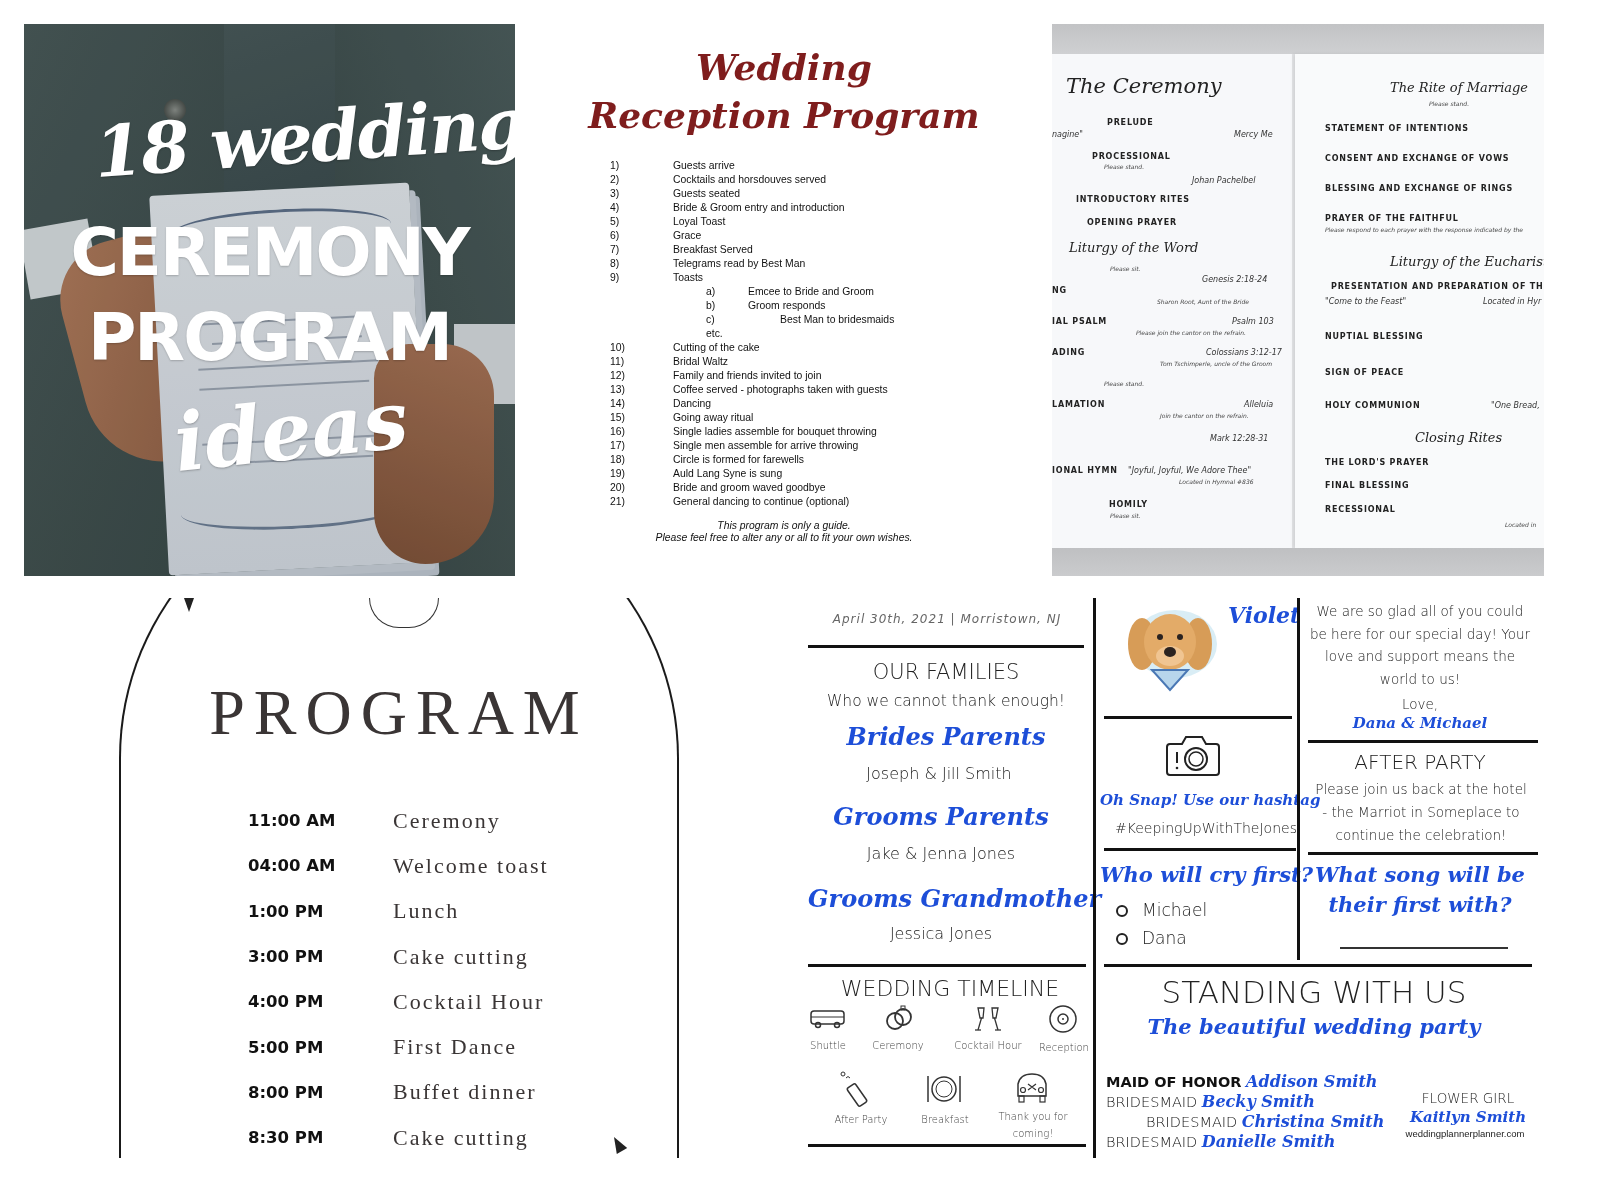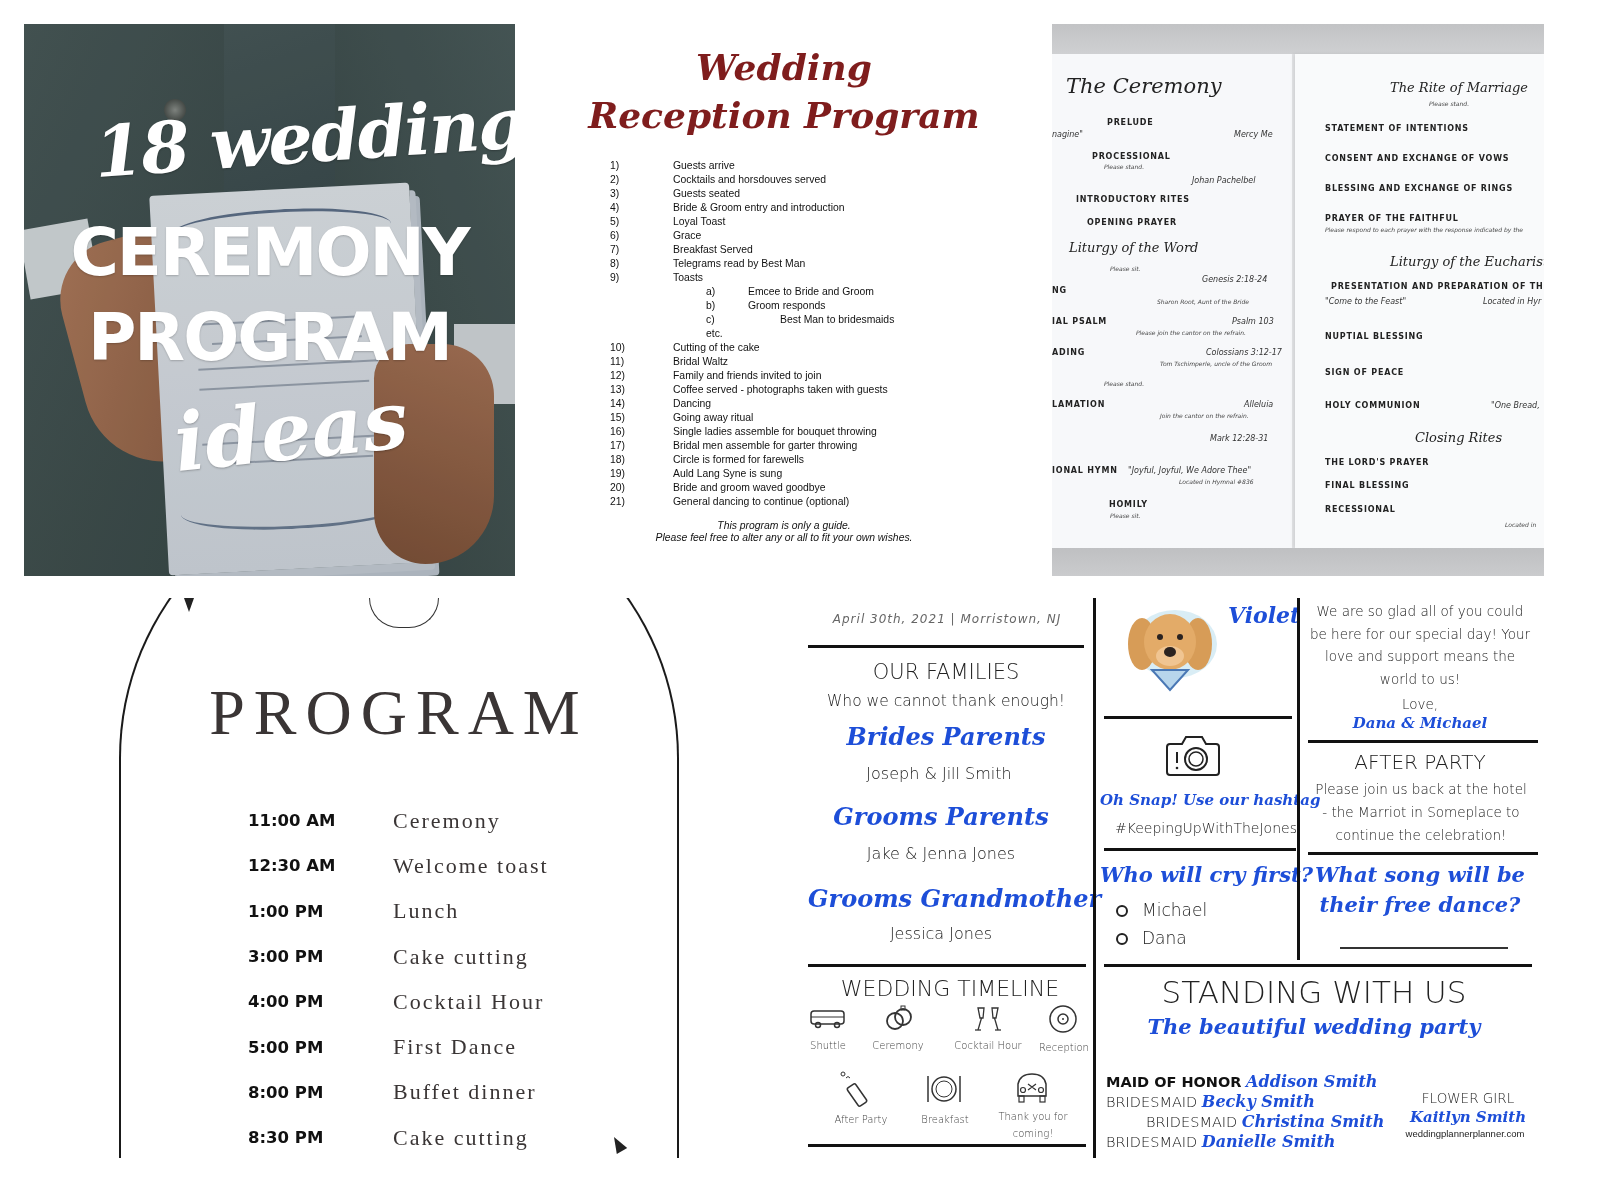--- a/index.html
+++ b/index.html
@@ -198,21 +198,21 @@
     <div class="row">
         <span class="num">15)</span>
         <span>Going away ritual</span>
       </div>
     <div class="row">
         <span class="num">16)</span>
         <span>Single ladies assemble for bouquet throwing</span>
       </div>
     <div class="row">
         <span class="num">17)</span>
-        <span>Bridal men assemble for garter throwing</span>
+        <span>Single men assemble for arrive throwing</span>
       </div>
     <div class="row">
         <span class="num">18)</span>
         <span>Circle is formed for farewells</span>
       </div>
     <div class="row">
         <span class="num">19)</span>
         <span>Auld Lang Syne is sung</span>
       </div>
     <div class="row">
@@ -293,21 +293,21 @@
   <div class="leaf"></div>
   <div class="flourish"></div>
   <div class="leaf2"></div>
   <div class="heading">PROGRAM</div>
   <div class="sched">
     <div class="srow">
         <span class="stime">11:00 AM</span>
         <span class="sevent">Ceremony</span>
       </div>
     <div class="srow">
-        <span class="stime">12:30 AM</span>
+        <span class="stime">04:00 AM</span>
         <span class="sevent">Welcome toast</span>
       </div>
     <div class="srow">
         <span class="stime">1:00 PM</span>
         <span class="sevent">Lunch</span>
       </div>
     <div class="srow">
         <span class="stime">3:00 PM</span>
         <span class="sevent">Cake cutting</span>
       </div>
@@ -437,21 +437,21 @@
 
   <div class="vline" style="left:489px;top:0;height:362px;"></div>
   <div class="f5 sans-thin" style="left:500px;top:2px;width:224px;font-size:13.5px;line-height:22.5px;white-space:normal;">We are so glad all of you could be here for our special day! Your love and support means the world to us!</div>
   <div class="f5 sans-thin" style="left:500px;top:98px;width:224px;font-size:13.5px;">Love,</div>
   <div class="f5 script" style="left:500px;top:116px;width:224px;font-size:15px;">Dana &amp; Michael</div>
   <div class="hline" style="left:500px;top:142px;width:230px;"></div>
   <div class="f5 sans-thin" style="left:500px;top:152px;width:224px;font-size:20px;">AFTER PARTY</div>
   <div class="f5 sans-thin" style="left:506px;top:180px;width:214px;font-size:13.5px;line-height:23px;white-space:normal;">Please join us back at the hotel - the Marriot in Someplace to continue the celebration!</div>
   <div class="hline" style="left:500px;top:254px;width:230px;"></div>
   <div class="f5 script" style="left:500px;top:264px;width:224px;font-size:21px;">What song will be</div>
-  <div class="f5 script" style="left:500px;top:294px;width:224px;font-size:21px;">their free dance?</div>
+  <div class="f5 script" style="left:500px;top:294px;width:224px;font-size:21px;">their first with?</div>
   <div class="icon5" style="left:532px;top:349px;width:168px;height:1.5px;background:#333;"></div>
 
   <div class="hline" style="left:296px;top:366px;width:428px;"></div>
   <div class="f5 sans-thin" style="left:296px;top:376px;width:420px;font-size:31px;">STANDING WITH US</div>
   <div class="f5 script" style="left:296px;top:416px;width:420px;font-size:21px;">The beautiful wedding party</div>
 
   <div class="f5" style="left:298px;top:474px;text-align:left;font-family:'DejaVu Sans',sans-serif;font-size:14.5px;">
     <span style="font-weight:bold;">MAID OF HONOR</span>
     <span class="script" style="font-size:16px;">Addison Smith</span>
   </div>

